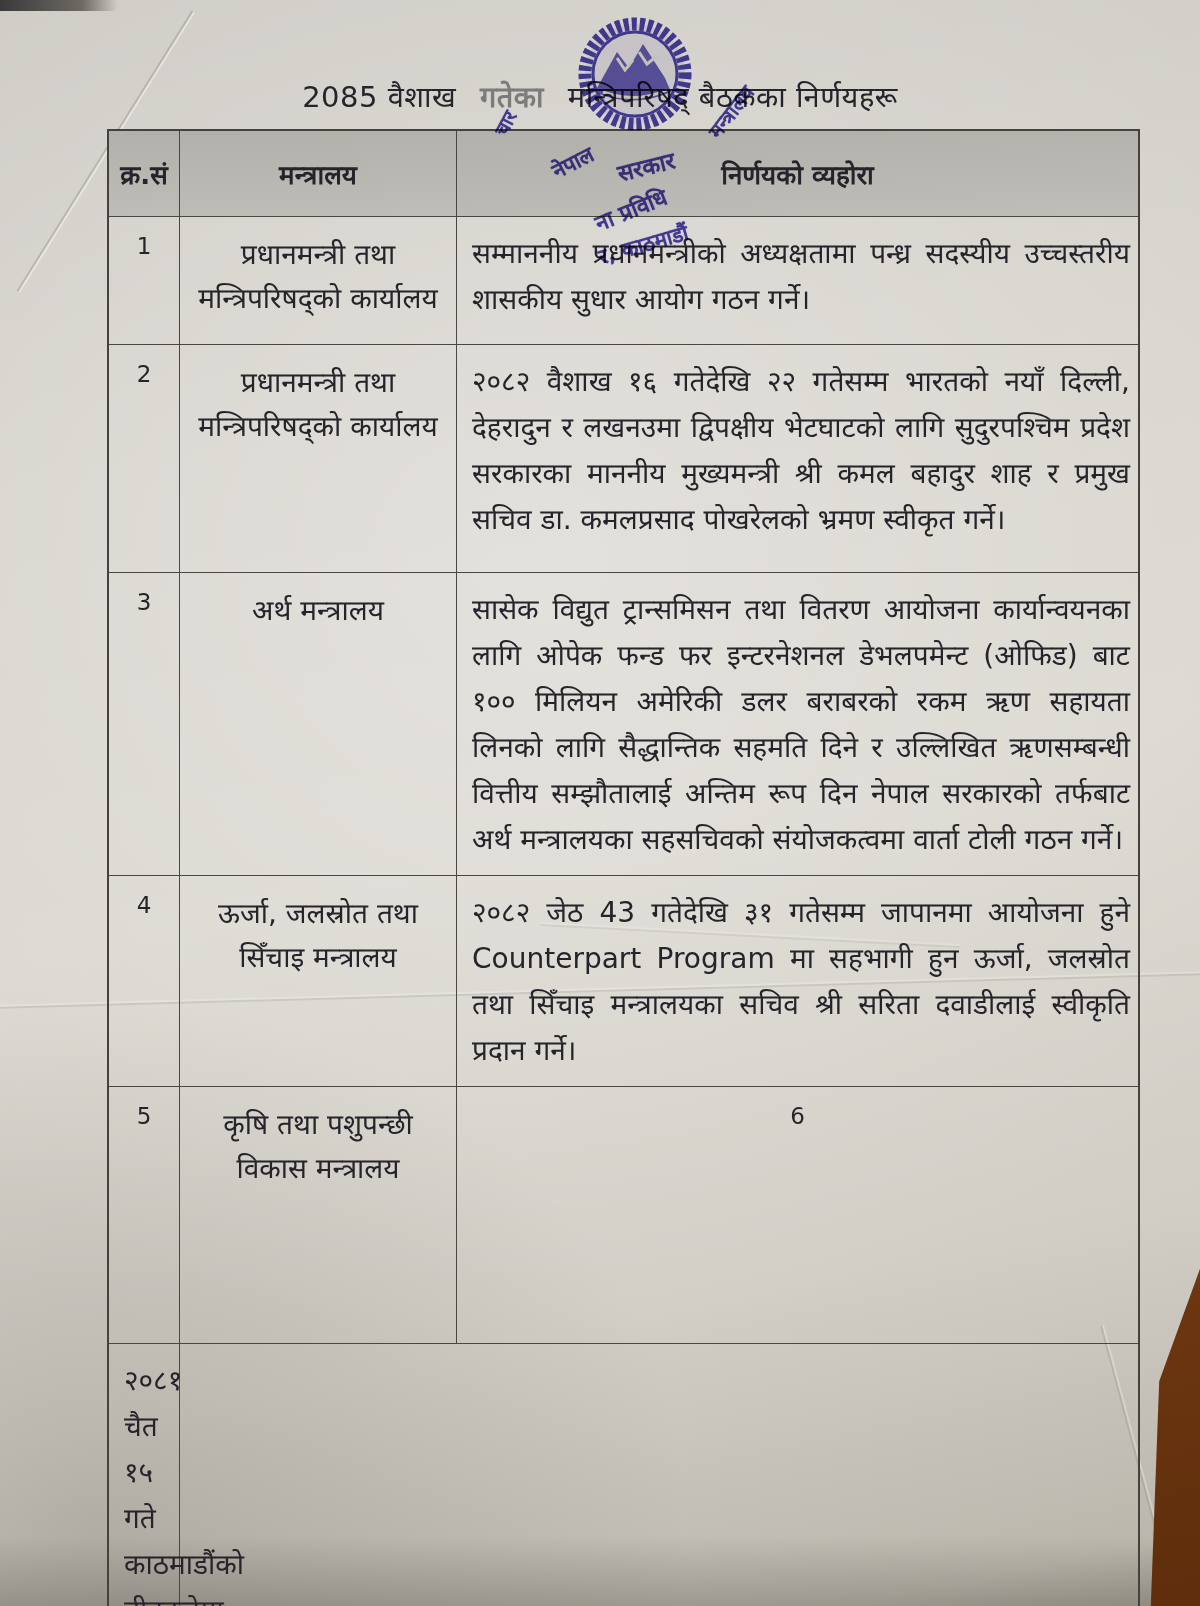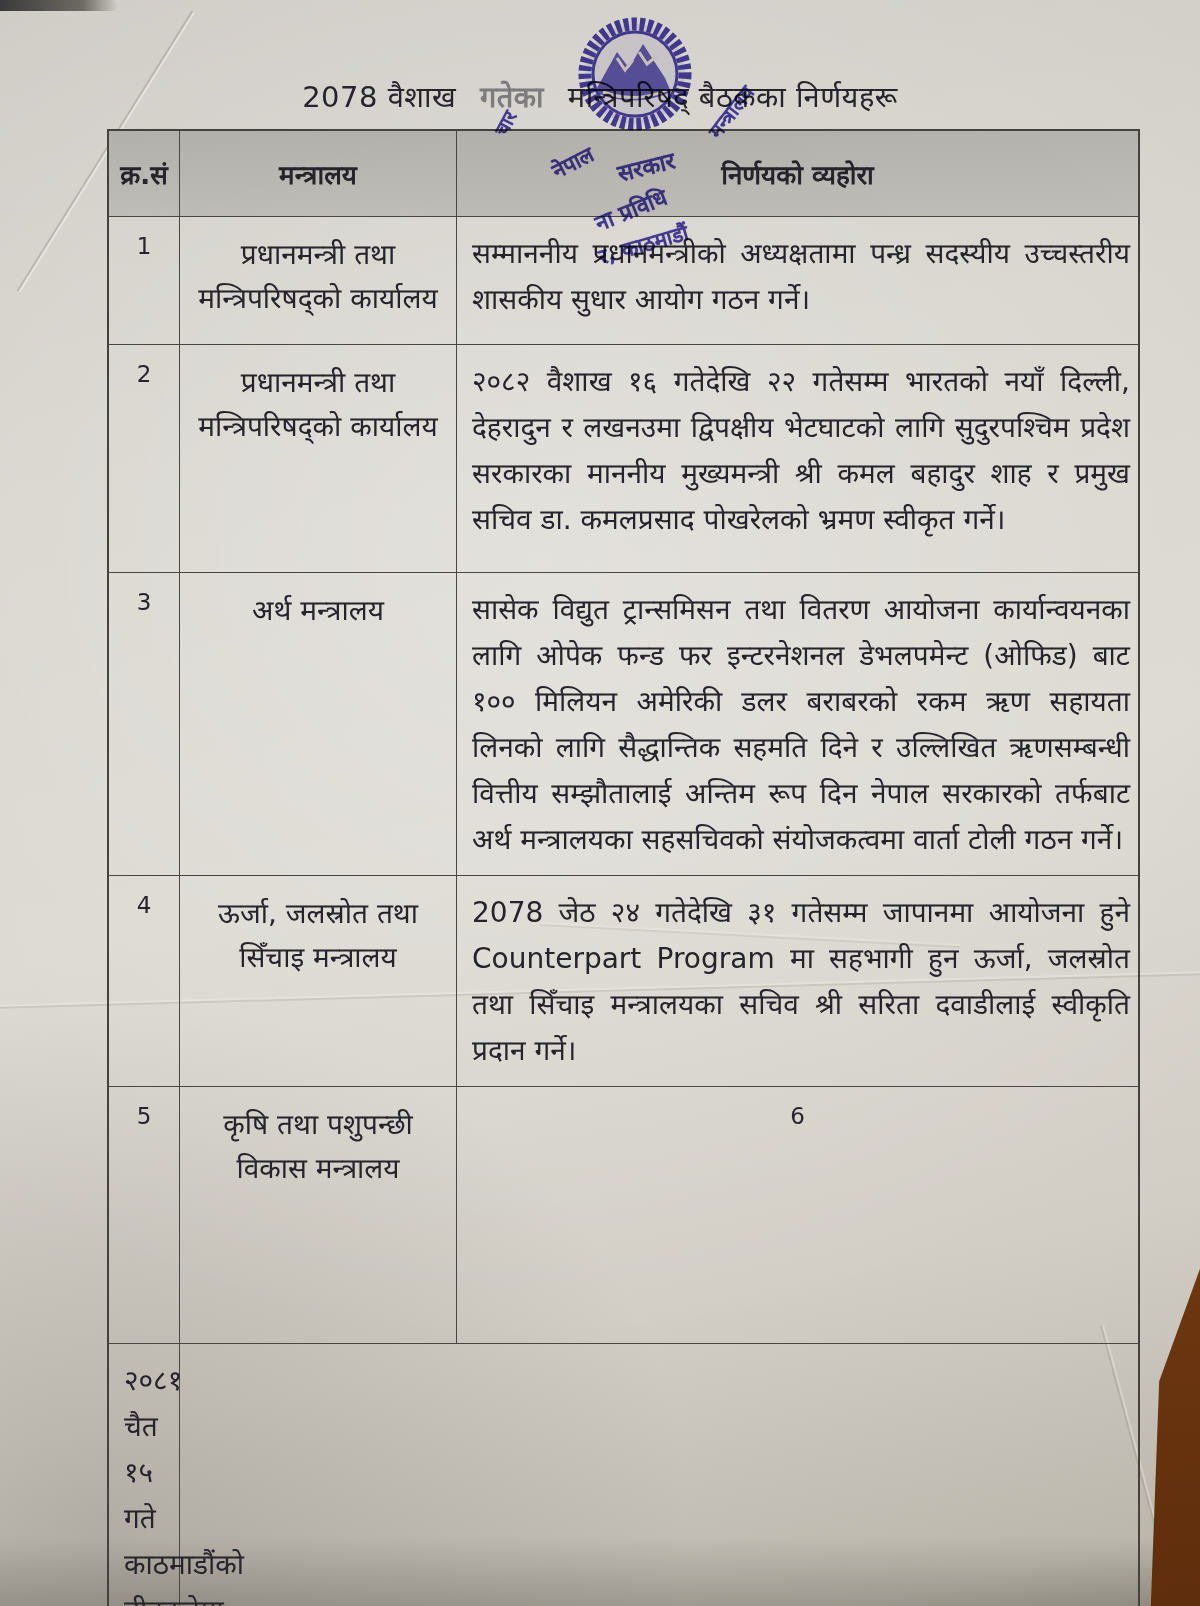--- a/index.html
+++ b/index.html
@@ -78,21 +78,21 @@
 <body>
 
 <div class="paper">
   <div class="pen-tip"></div>
   <div class="crease c1"></div>
   <div class="crease c2"></div>
   <div class="crease c3"></div>
   <div class="crease c4"></div>
 
   <div class="title-line">
-    <span>2078 वैशाख</span>
+    <span>2085 वैशाख</span>
     <span class="obscured">गतेका</span>
     <span>मन्त्रिपरिषद् बैठकका निर्णयहरू</span>
   </div>
 
   <div class="stamp">
     <svg class="emblem" width="124" height="124" viewBox="0 0 124 124">
       <circle cx="62" cy="62" r="50" fill="rgba(61,51,166,0.10)" stroke="#3d33a6" stroke-width="13" stroke-dasharray="5 3"></circle>
       <circle cx="62" cy="62" r="42" fill="none" stroke="#3d33a6" stroke-width="3"></circle>
       <path d="M24 76 L44 40 L56 56 L70 32 L92 66 L98 80 Q62 96 26 82 Z" fill="#3d33a6" opacity="0.85"></path>
       <path d="M44 46 L52 58 L60 48" stroke="#e8e6df" stroke-width="3" fill="none"></path>
@@ -119,21 +119,21 @@
     <div class="cell sn r2">2</div>
     <div class="cell ministry r2">प्रधानमन्त्री तथा मन्त्रिपरिषद्को कार्यालय</div>
     <div class="cell decision r2">२०८२ वैशाख १६ गतेदेखि २२ गतेसम्म भारतको नयाँ दिल्ली, देहरादुन र लखनउमा द्विपक्षीय भेटघाटको लागि सुदुरपश्चिम प्रदेश सरकारका माननीय मुख्यमन्त्री श्री कमल बहादुर शाह र प्रमुख सचिव डा. कमलप्रसाद पोखरेलको भ्रमण स्वीकृत गर्ने।</div>
 
     <div class="cell sn r3">3</div>
     <div class="cell ministry r3">अर्थ मन्त्रालय</div>
     <div class="cell decision r3">सासेक विद्युत ट्रान्समिसन तथा वितरण आयोजना कार्यान्वयनका लागि ओपेक फन्ड फर इन्टरनेशनल डेभलपमेन्ट (ओफिड) बाट १०० मिलियन अमेरिकी डलर बराबरको रकम ऋण सहायता लिनको लागि सैद्धान्तिक सहमति दिने र उल्लिखित ऋणसम्बन्धी वित्तीय सम्झौतालाई अन्तिम रूप दिन नेपाल सरकारको तर्फबाट अर्थ मन्त्रालयका सहसचिवको संयोजकत्वमा वार्ता टोली गठन गर्ने।</div>
 
     <div class="cell sn r4">4</div>
     <div class="cell ministry r4">ऊर्जा, जलस्रोत तथा सिँचाइ मन्त्रालय</div>
-    <div class="cell decision r4">2078 जेठ २४ गतेदेखि ३१ गतेसम्म जापानमा आयोजना हुने Counterpart Program मा सहभागी हुन ऊर्जा, जलस्रोत तथा सिँचाइ मन्त्रालयका सचिव श्री सरिता दवाडीलाई स्वीकृति प्रदान गर्ने।</div>
+    <div class="cell decision r4">२०८२ जेठ 43 गतेदेखि ३१ गतेसम्म जापानमा आयोजना हुने Counterpart Program मा सहभागी हुन ऊर्जा, जलस्रोत तथा सिँचाइ मन्त्रालयका सचिव श्री सरिता दवाडीलाई स्वीकृति प्रदान गर्ने।</div>
 
     <div class="cell sn r5">5</div>
     <div class="cell ministry r5">कृषि तथा पशुपन्छी विकास मन्त्रालय</div>
 
     <div class="cell sn r6 row-last">6</div>
     <div class="cell decision r6 row-last">२०८१ चैत १५ गते काठमाडौंको तीनकुनेमा भएको घटनामा परी मृत्यु भएका स्व. सविन महर्जन तथा स्व. सुरेश रजकका नजिकको हकदारलाई प्रति परिवार दश लाख रुपैयाँका दरले राहत रकम उपलब्ध गराउने।</div>
   </div>
 </div>
 
 </body></html>

